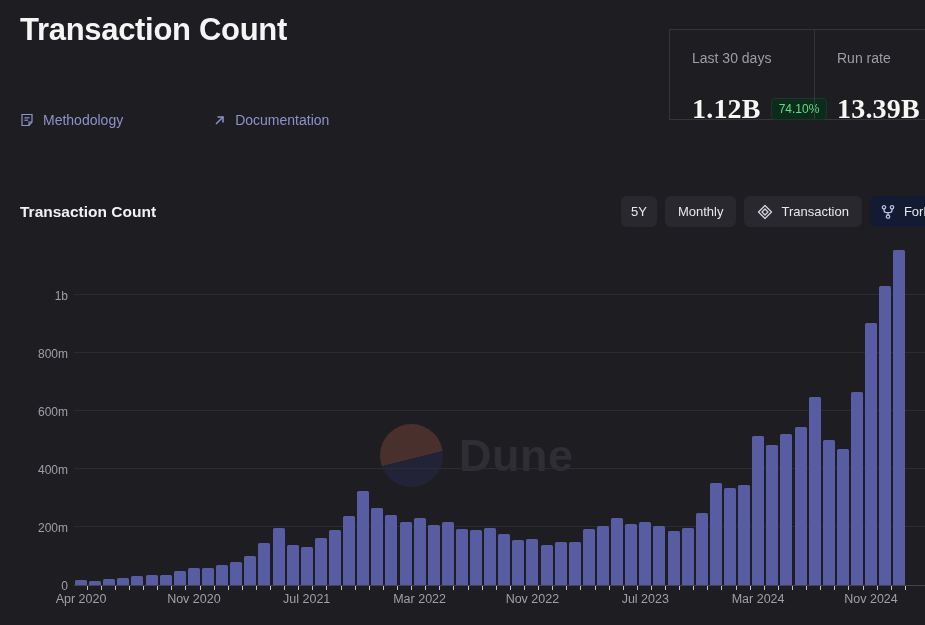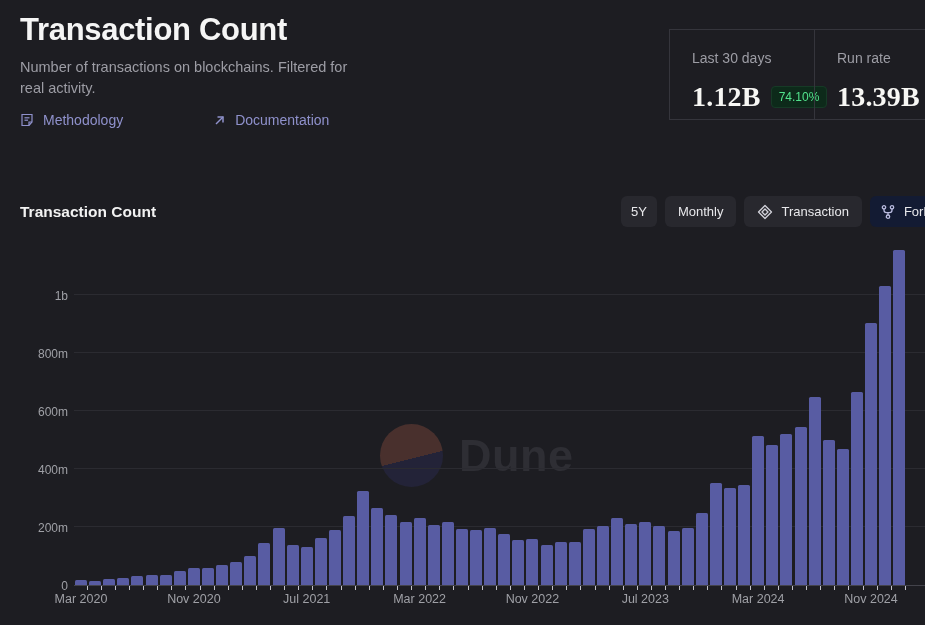--- a/index.html
+++ b/index.html
@@ -13,21 +13,21 @@
   .subtitle { position:absolute; left:20px; top:57px; width:340px; font-size:14.5px; line-height:1.45; color:#9d9da5; }
   .links { position:absolute; left:20px; top:112px; display:flex; gap:90px; align-items:center; }
   .link { display:flex; align-items:center; gap:9px; color:#8f91cc; font-size:14px; font-weight:500; text-decoration:none; cursor:pointer; }
   .link svg { display:block; }
 
   .stats-box { position:absolute; top:29px; left:669px; right:-6px; height:91px; border:1px solid #35353c; display:flex; background:#1d1d22; }
   .stat { padding:20px 0 0 22px; }
   .stat.first { width:144px; }
   .stat.second { flex:1; border-left:1px solid #35353c; }
   .stat-label { font-size:14px; color:#9d9da5; }
-  .stat-value-row { margin-top:15px; display:flex; align-items:center; gap:10px; }
+  .stat-value-row { margin-top:27px; display:flex; align-items:center; gap:10px; }
   .stat-value { font-family:"Liberation Serif", serif; font-size:28px; font-weight:700; color:#f7f7f4; letter-spacing:0.2px; }
   .stat-badge { font-size:12px; font-weight:500; color:#52e28c; background:#0d2a1a; border:1px solid #163a26; border-radius:4px; padding:3px 7px; }
 
   
   .chart-title { position:absolute; left:20px; top:203px; font-size:15.5px; font-weight:700; color:#f2f2f2; }
   .controls { position:absolute; top:196px; left:621px; right:-8px; display:flex; gap:8px; }
   .btn { height:31px; border:none; border-radius:6px; background:#28282e; color:#e8e8eb; font-family:"Liberation Sans", sans-serif; font-size:13px; font-weight:500; padding:0 10px; display:flex; align-items:center; gap:8px; cursor:pointer; white-space:nowrap; }
   .btn.wide { padding:0 13px; }
   .btn.fork { background:#131b33; flex:1; }
   .btn svg { display:block; }
@@ -45,21 +45,20 @@
   .watermark { position:absolute; left:306px; top:179px; display:flex; align-items:center; gap:16px; pointer-events:none; }
   .wm-circle { width:63px; height:63px; border-radius:50%; background:linear-gradient(166deg, #49302d 0 54%, #232338 54% 100%); }
   .wm-text { font-size:45px; font-weight:700; color:#2e2e34; letter-spacing:0.5px; }
 </style>
 </head>
 <body>
 
 <div class="page">
 
   <h1 class="page-title">Transaction Count</h1>
-  <p class="subtitle">Number of transactions on blockchains. Filtered for real activity.</p>
 
   <div class="links">
     <a class="link">
       <span>
         <svg width="14" height="14" viewBox="0 0 14 14" fill="none" stroke="#8f91cc" stroke-width="1.2">
           <path d="M2 1.5 h10 v7.5 l-3 3.5 h-7 z"></path>
           <path d="M4.5 4.8 h5"></path>
             <path d="M4.5 7.2 h3.5"></path>
             <path d="M9 12.5 V9 h3"></path>
         </svg>
@@ -254,21 +253,21 @@
       <div class="xtick" style="left: 746.2px;"></div>
       <div class="xtick" style="left: 760.3px;"></div>
       <div class="xtick" style="left: 774.4px;"></div>
       <div class="xtick" style="left: 788.5px;"></div>
       <div class="xtick" style="left: 802.6px;"></div>
       <div class="xtick" style="left: 816.7px;"></div>
       <div class="xtick" style="left: 830.8px;"></div>
     </div>
 
   <div id="x-labels">
-      <div class="xlab" style="left: 7px;">Mar 2020</div>
+      <div class="xlab" style="left: 7px;">Apr 2020</div>
       <div class="xlab" style="left: 119.9px;">Nov 2020</div>
       <div class="xlab" style="left: 232.7px;">Jul 2021</div>
       <div class="xlab" style="left: 345.6px;">Mar 2022</div>
       <div class="xlab" style="left: 458.4px;">Nov 2022</div>
       <div class="xlab" style="left: 571.3px;">Jul 2023</div>
       <div class="xlab" style="left: 684.1px;">Mar 2024</div>
       <div class="xlab" style="left: 797px;">Nov 2024</div>
     </div>
 
 </div>

